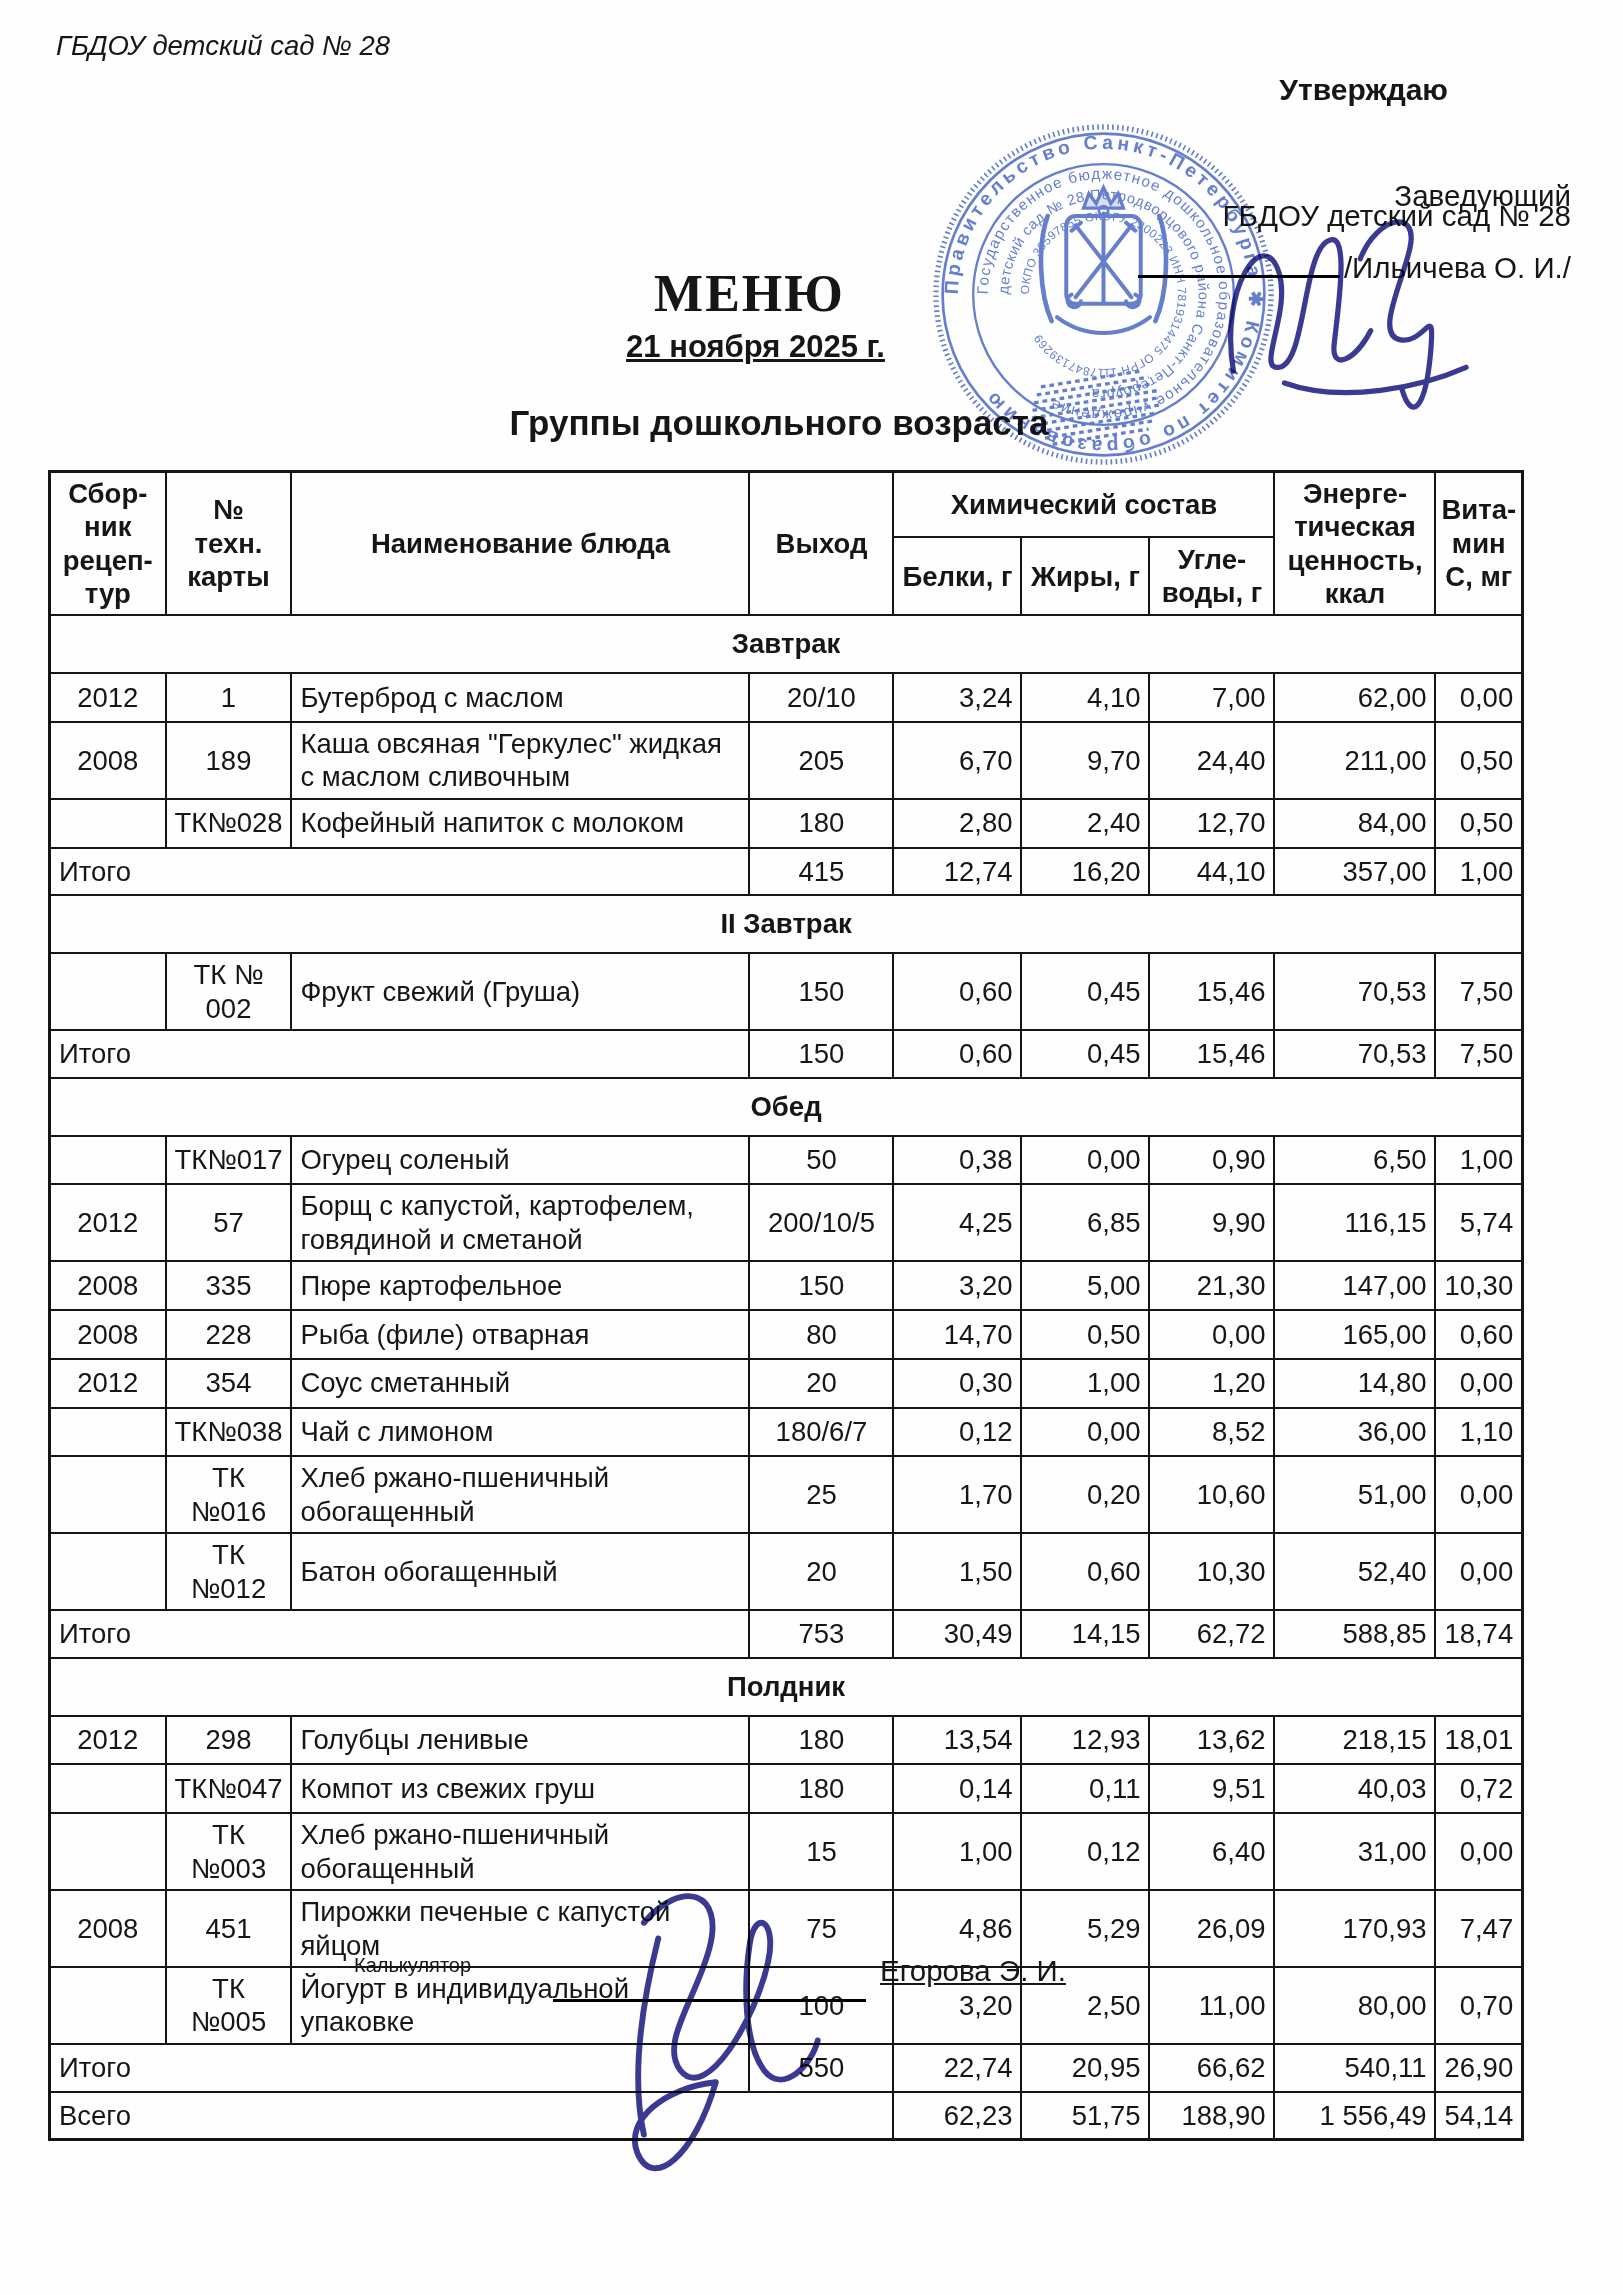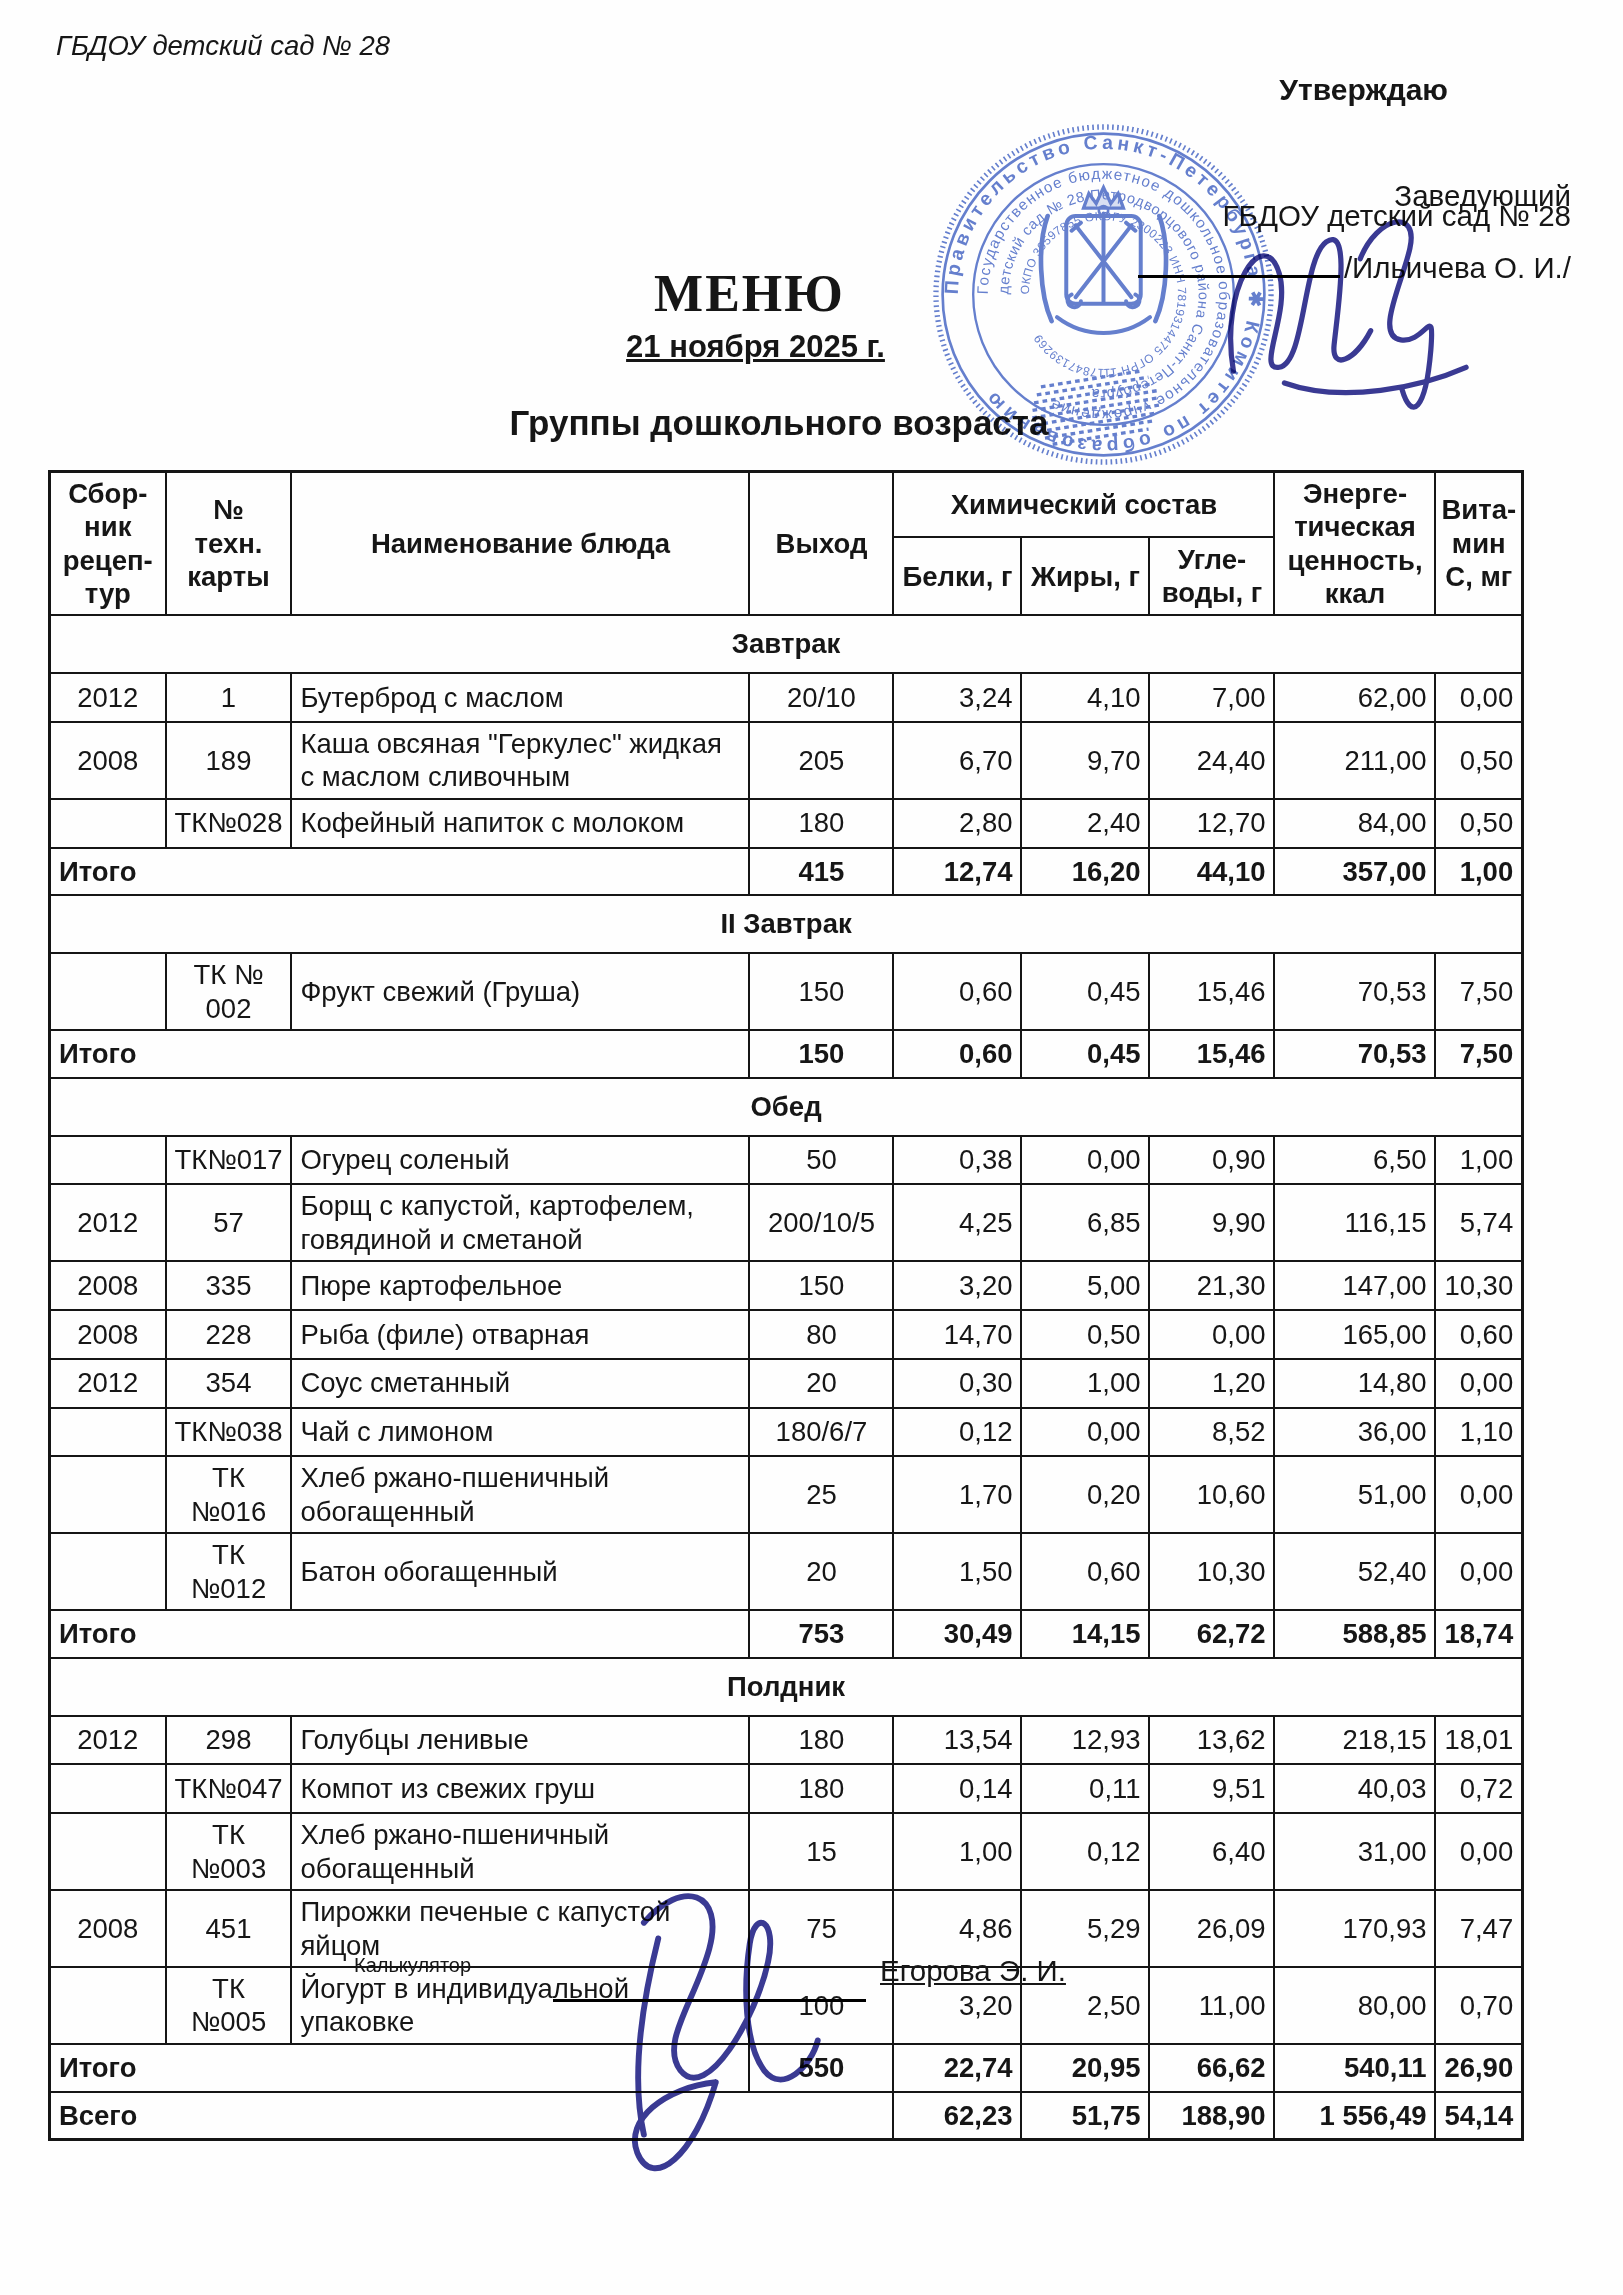--- a/index.html
+++ b/index.html
@@ -25,21 +25,21 @@
     font-size:27.5px;line-height:1.22;padding:3.9px 7.9px;word-wrap:break-word;}
   table.menu th{font-weight:bold;text-align:center;white-space:pre-line;padding:2.6px 3.9px;}
   tr.hdr1 th{height:58px;}
   tr.hdr2 th{height:71px;}
   td.section-title{font-size:32px;font-weight:bold;text-align:center;height:48px;padding:2.6px;}
   tr.dish-row td{height:39px;}
   td.c0,td.c1{text-align:center;}
   td.c2{text-align:left;border-radius:21px;}
   td.c3{text-align:center;}
   td.c4,td.c5,td.c6,td.c7,td.c8{text-align:right;padding-right:10.5px;}
-  tr.itogo-row td, tr.vsego-row td{font-weight:bold;height:38px;}
+  tr.itogo-row td, tr.vsego-row td{font-weight:normal;height:38px;}
   td.itogo-label{text-align:left;padding-left:9.2px;}
   
   .stamp{left:924px;top:115px;width:359px;height:359px;mix-blend-mode:multiply;opacity:.88;}
   .handsig{mix-blend-mode:multiply;}
   .sig-top{left:1206px;top:196px;width:281px;height:255px;}
   .sig-bottom{left:560px;top:1860px;width:288px;height:353px;}
   .foot-label{left:354px;top:1954px;font-size:20px;}
   .foot-line{left:553px;top:1999px;width:313px;height:3.3px;background:#000;}
   .foot-name{left:880px;top:1954px;font-size:29.5px;text-decoration:underline;}
 </style>

